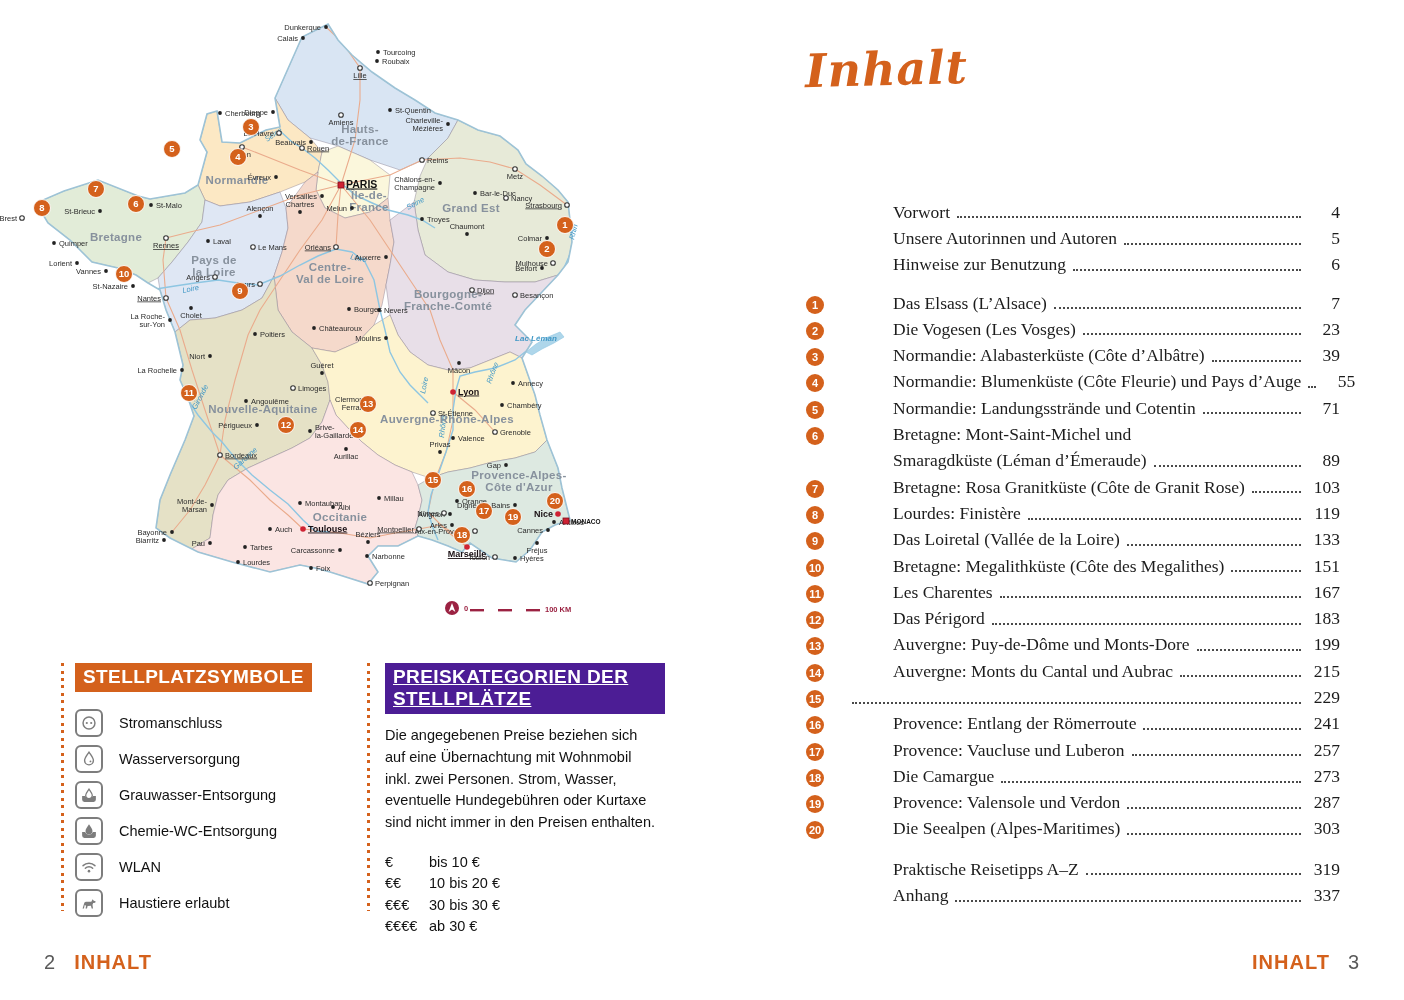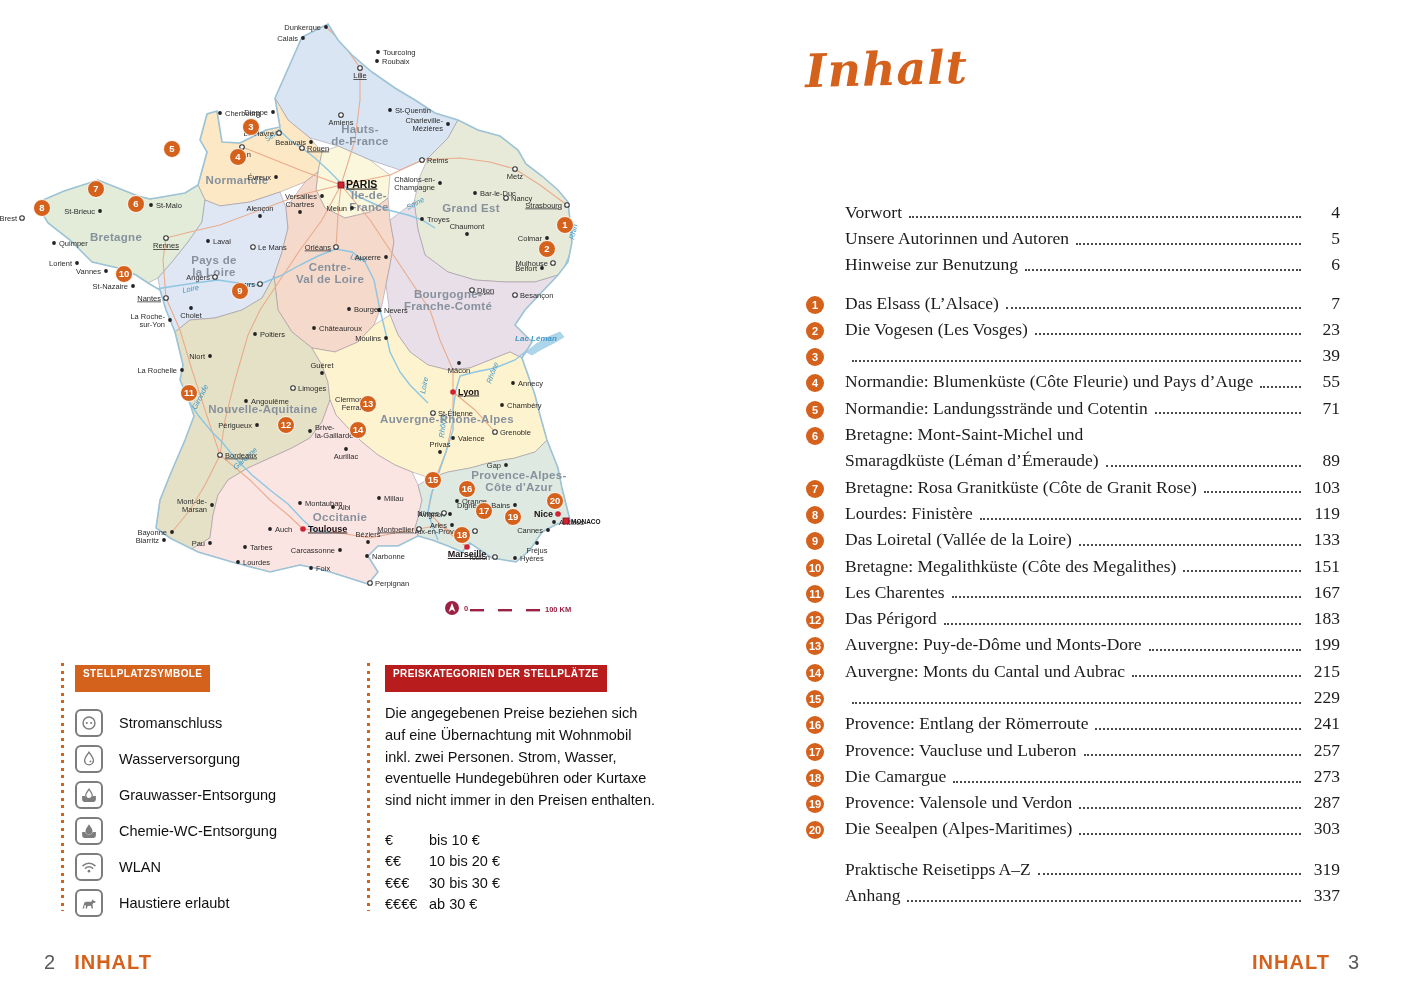--- a/index.html
+++ b/index.html
@@ -12,39 +12,39 @@
     font-family:"DejaVu Serif",serif;font-style:italic;font-weight:bold;
     font-size:46px;letter-spacing:1px;transform:rotate(-1.5deg);}
   .toc{position:absolute;left:806px;top:199px;width:534px;
     font-family:"Liberation Serif",serif;font-size:17.5px;color:#1c1c1c;}
   .toc-row{display:flex;align-items:center;height:26.3px;}
   .toc-row .num{width:39px;flex:0 0 39px;}
   .toc-row.nonum{padding-left:39px;}
   .numcircle{display:inline-flex;width:18px;height:18px;border-radius:50%;
     align-items:center;justify-content:center;color:#fff;
     font-family:"Liberation Sans",sans-serif;font-size:11px;font-weight:bold;}
-  .toc-row .label{white-space:nowrap;}
+  .toc-row .label{white-space:nowrap;margin-left:48px;}
   .toc-row .dots{flex:1;border-bottom:2px dotted #4a4a4a;
     margin:0 5px 0 7px;align-self:flex-end;margin-bottom:7px;min-width:8px;}
   .toc-row .pg{flex:0 0 34px;text-align:right;}
   .gap1{height:12px;} .gap2{height:14px;}
 
   
   .footer{position:absolute;top:951px;font-size:20px;font-weight:bold;letter-spacing:1px;}
   .footer .pgnum{color:#5a5a5a;font-weight:normal;}
   .footer .lbl{margin:0 0 0 18px;}
   .footer.right{right:44px;} .footer.right .lbl{margin:0 18px 0 0;}
   .footer.left{left:44px;}
 
   
   .dotline{position:absolute;width:3px;top:663px;height:248px;
     background-image:repeating-linear-gradient(to bottom,#d4611c 0 3px,transparent 3px 7.5px);}
   .legend{position:absolute;top:663px;}
-  .legend-h{display:inline-block;color:#fff;font-weight:bold;font-size:10px;
-    letter-spacing:.4px;padding:3px 8px 13px 8px;}
+  .legend-h{display:inline-block;color:#fff;font-weight:bold;font-size:19px;
+    letter-spacing:.4px;padding:3px 8px 4px 8px;}
   .sym-list{margin-top:13px;}
   .sym-row{display:flex;align-items:center;height:36px;}
   .sym-icon{width:24px;height:24px;border:2px solid #7d7d7d;border-radius:6px;
     flex:0 0 24px;display:flex;align-items:center;justify-content:center;background:#fff;}
   .sym-label{margin-left:16px;font-size:14.5px;color:#111;}
   .price-intro{margin-top:11px;width:272px;font-size:14.5px;line-height:21.8px;color:#111;}
   .price-table{margin-top:17px;font-size:14.5px;color:#111;}
   .price-row{display:flex;height:21.5px;align-items:center;}
   .price-row .sym{flex:0 0 44px;}
 
@@ -708,21 +708,21 @@
             <svg width="22" height="22" viewBox="0 0 24 24">
               <path d="M5 18 l2-6.5 1.5-.8 6-.2 1.5-2.5 1.2 1.5 2 .5 -.4 1.6 -2.2.4 -.8 2 .6 4 h-1.5 l-.8-3 -3.6.2 -.7 2.8 h-1.5 l.5-3.2 -1.6-.3 -.7 3.5 Z" fill="#7d7d7d"></path>
             </svg>
           </span>
           <span class="sym-label">Haustiere erlaubt</span>
         </div>
       </div>
   </div>
 
   <div class="legend" style="left:385px;width:280px">
-    <div class="legend-h" style="background: #b91c1c;">PREISKATEGORIEN DER STELLPLÄTZE</div>
+    <div class="legend-h" style="background: #4c1d95; text-decoration: underline;">PREISKATEGORIEN DER STELLPLÄTZE</div>
     <div class="price-intro">Die angegebenen Preise beziehen sich auf eine Übernachtung mit Wohnmobil inkl. zwei Personen. Strom, Wasser, eventuelle Hundegebühren oder Kurtaxe sind nicht immer in den Preisen enthalten.</div>
     <div class="price-table" id="price-table">
         <div class="price-row">
           <span class="sym">€</span>
           <span>bis 10 €</span>
         </div>
         <div class="price-row">
           <span class="sym">€€</span>
           <span>10 bis 20 €</span>
         </div>
@@ -766,20 +766,21 @@
           <span class="pg">7</span>
         </div>
         <div class="toc-row">
           <span class="num"><span class="numcircle" style="background: rgb(212, 97, 28);">2</span></span>
           <span class="label">Die Vogesen (Les Vosges)</span>
           <span class="dots"></span>
           <span class="pg">23</span>
         </div>
         <div class="toc-row">
           <span class="num"><span class="numcircle" style="background: rgb(212, 97, 28);">3</span></span>
+          <span class="label">Normandie: Alabasterküste (Côte d’Albâtre)</span>
           <span class="dots"></span>
           <span class="pg">39</span>
         </div>
         <div class="toc-row">
           <span class="num"><span class="numcircle" style="background: rgb(212, 97, 28);">4</span></span>
           <span class="label">Normandie: Blumenküste (Côte Fleurie) und Pays d’Auge</span>
           <span class="dots"></span>
           <span class="pg">55</span>
         </div>
         <div class="toc-row">

